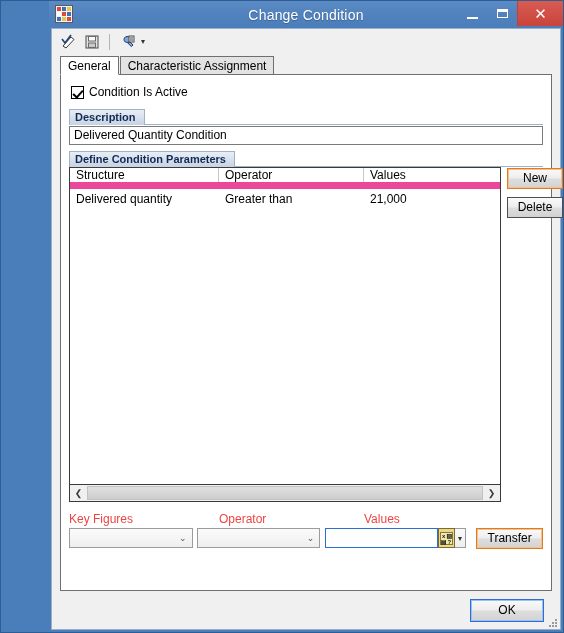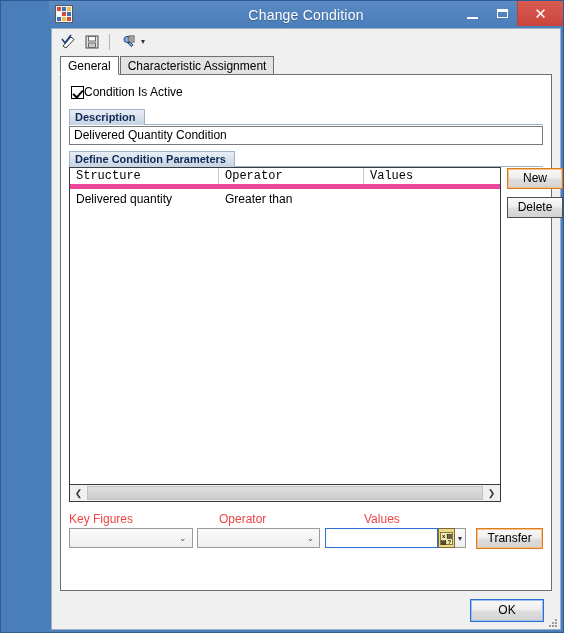--- a/index.html
+++ b/index.html
@@ -128,21 +128,21 @@
     flex: 1 1 auto;
     margin: 0 8px 0 8px;
     background: #ffffff;
     border: 1px solid #6f6f6f;
     border-top: none;
     padding: 8px 8px 0 8px;
     position: relative;
     display: flex; flex-direction: column;
   }
 
-  .chk-row { display: flex; align-items: center; margin: 2px 0 10px 2px; }
+  .chk-row { display: flex; align-items: center; gap: 5px; margin: 2px 0 10px 2px; }
   .checkbox {
     width: 13px; height: 13px; background: #fff;
     border: 1px solid #000; position: relative;
   }
   .checkbox::after {
     content: ""; position: absolute; left: 3px; top: 1px;
     width: 4px; height: 8px;
     border: solid #000; border-width: 0 2px 2px 0;
     transform: rotate(42deg);
   }
@@ -184,23 +184,22 @@
   .params-body { display: flex; gap: 6px; }
   .grid-wrap {
     width: 432px;
     height: 318px;
     border: 1px solid #3a3a3a;
     background: #ffffff;
     display: flex; flex-direction: column;
   }
   .grid-head {
     display: flex; height: 21px;
-    border-bottom: 5px solid #ec4899;
+    border-bottom: 7px solid #ec4899;
     background: #ffffff;
-    font-family: Liberation Mono, monospace;
   }
   .gh {
     font-size: 12px; color: #000;
     display: flex; align-items: center;
     padding-left: 6px;
     border-right: 1px solid #c8c8c8;
   }
   .gh:last-child { border-right: none; }
   .c1 { width: 149px; }
   .c2 { width: 145px; }
@@ -407,20 +406,21 @@
             <div class="grid-wrap">
               <div class="grid-head">
                 <div class="gh c1">Structure</div>
                 <div class="gh c2">Operator</div>
                 <div class="gh c3">Values</div>
               </div>
               <div class="grid-rows">
                 <div class="grid-row">
                   <div class="gc c1">Delivered quantity</div>
                   <div class="gc c2">Greater than</div>
+                  <div class="gc c3">21,000</div>
                 </div>
               </div>
             </div>
             <div class="hscroll">
               <div class="sb-arrow">❮</div>
               <div class="sb-thumb"></div>
               <div class="sb-arrow">❯</div>
             </div>
           </div>
 

